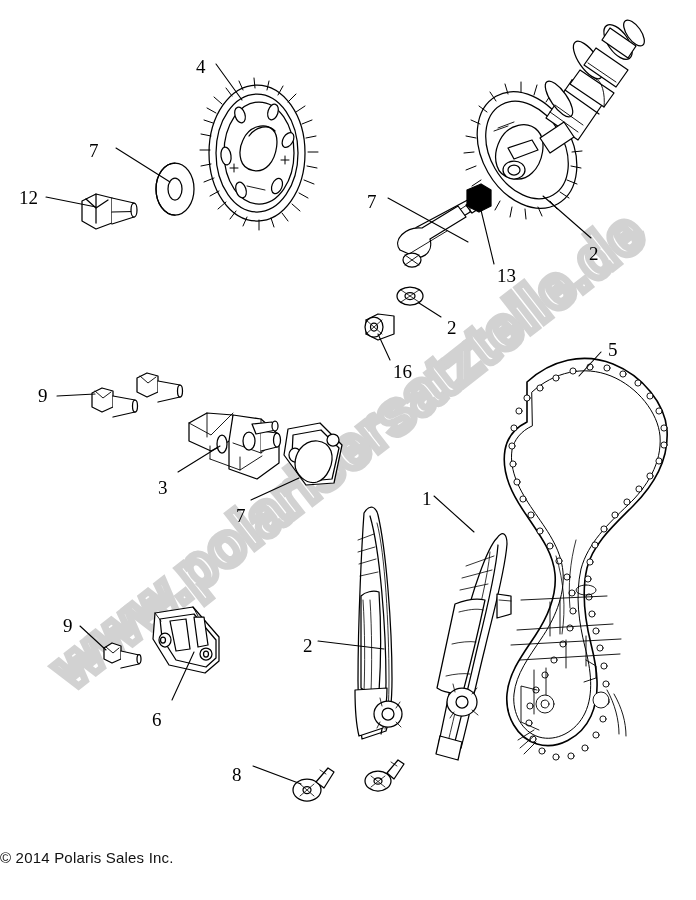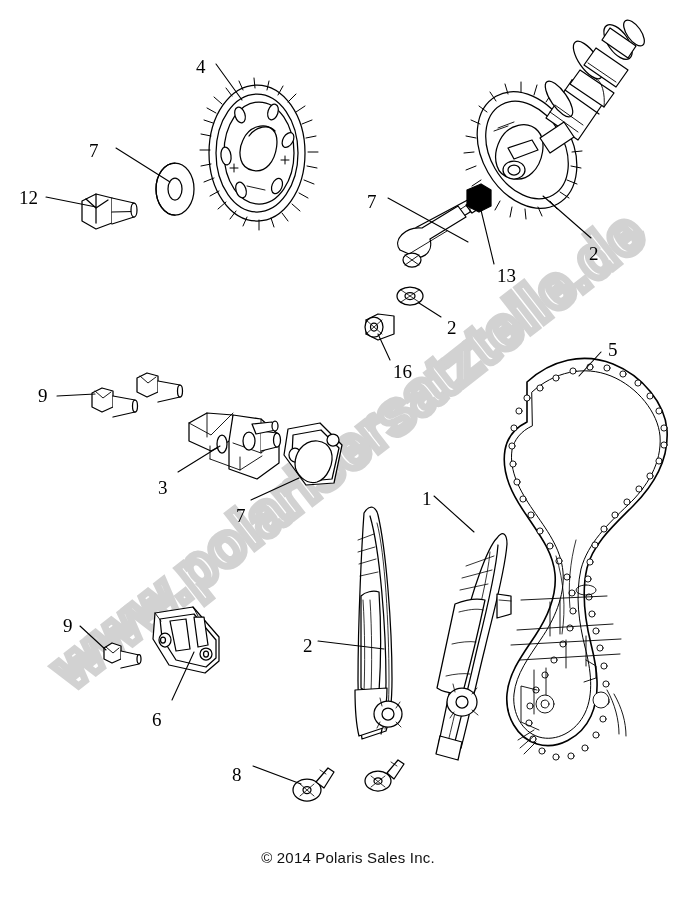--- a/index.html
+++ b/index.html
@@ -1,21 +1,21 @@
 <!DOCTYPE html>
 <html><head>
 <meta charset="utf-8">
 <style>
   html,body{margin:0;padding:0;background:#ffffff;}
   body{width:696px;height:900px;overflow:hidden;font-family:"Liberation Serif",serif;}
   #sheet{position:relative;width:696px;height:900px;background:#fff;}
   svg.layer{position:absolute;left:0;top:0;width:696px;height:900px;}
   .callout{position:absolute;font-family:"Liberation Serif",serif;font-size:19px;color:#000;
            line-height:1;white-space:nowrap;}
-  #copyright{position:absolute;left:0;top:849px;width:696px;text-align:center;
+  #copyright{position:absolute;left:0;top:849px;width:696px;
              font-family:"Liberation Sans",sans-serif;font-size:15px;color:#111;letter-spacing:.2px;}
   .wm-text{font-family:"Liberation Sans",sans-serif;font-weight:bold;font-size:60px;
            fill:none;stroke:#d2d2d2;stroke-width:7px;}
 </style>
 </head>
 <body>
 
 <div id="sheet">
 
   <svg class="layer" viewBox="0 0 696 900">

